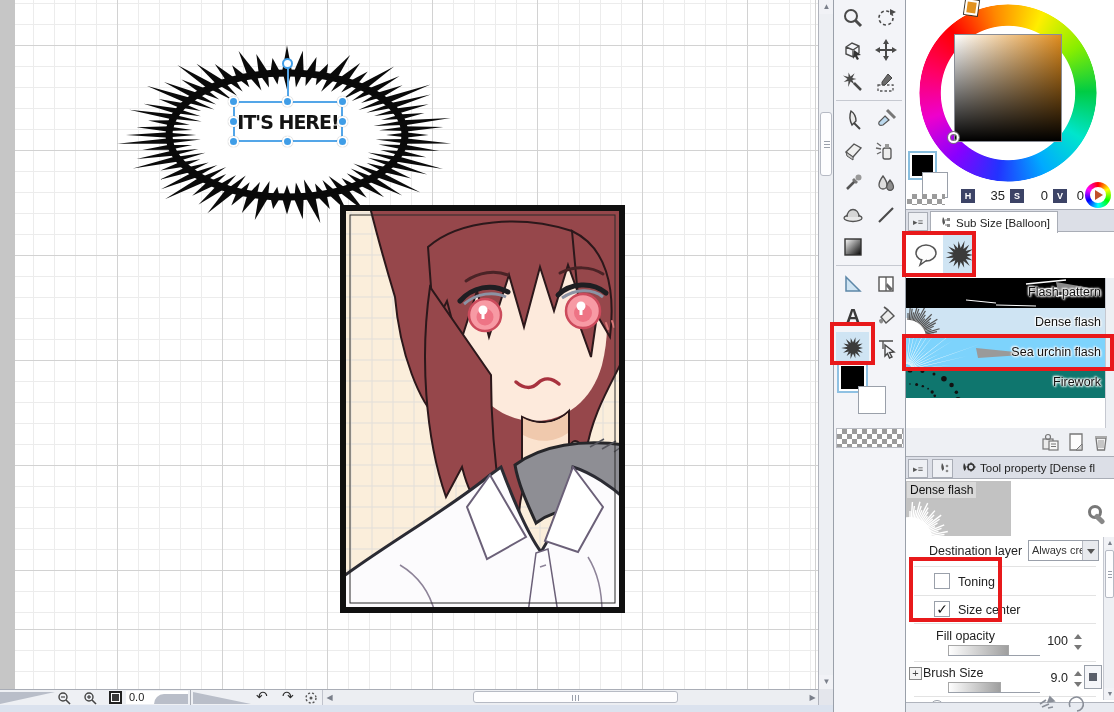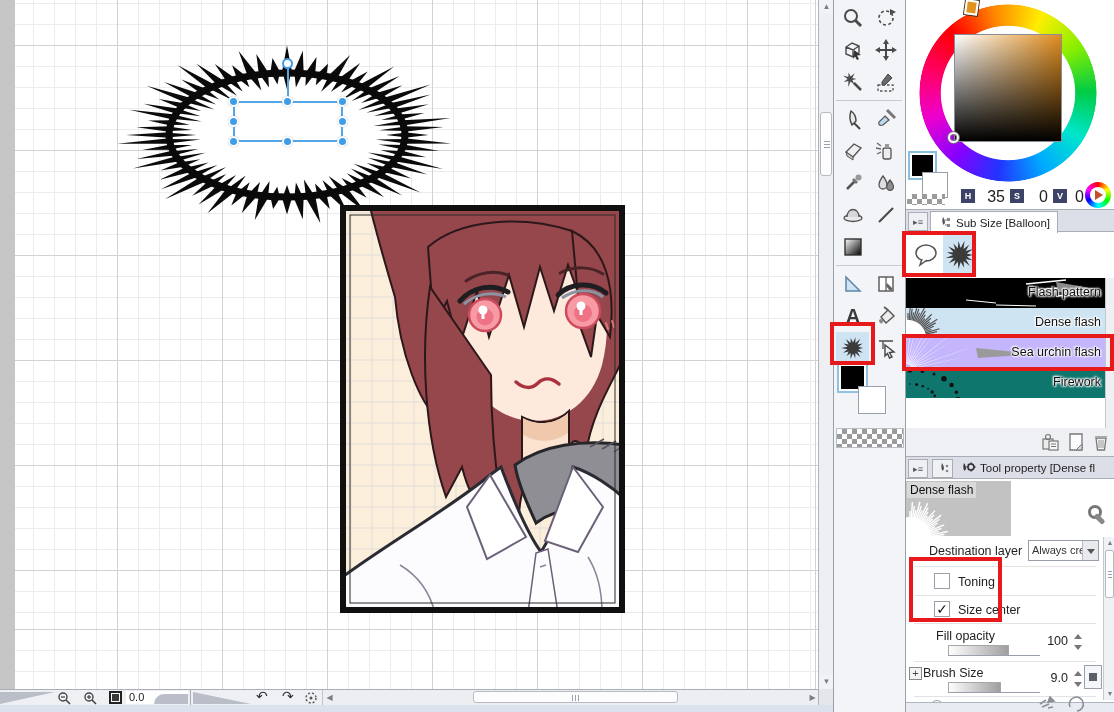--- a/index.html
+++ b/index.html
@@ -50,21 +50,21 @@
     -webkit-mask:radial-gradient(closest-side, transparent 75%, #000 76% 99%, transparent 100%);
             mask:radial-gradient(closest-side, transparent 75%, #000 76% 99%, transparent 100%); }
   .sv-square { position:absolute; left:48px; top:34px; width:108px; height:108px; border:1px solid #8a8d96;
     background:linear-gradient(to top, #000 0%, rgba(0,0,0,0) 100%), linear-gradient(to right, #fff 0%, #e08d1e 100%); }
   .sv-dot { position:absolute; left:42px; top:132px; width:11px; height:11px; border:2px solid #fff; border-radius:50%; box-shadow:0 0 0 1px #777, inset 0 0 0 1px #777; }
   .hue-marker { position:absolute; left:59px; top:0px; width:13px; height:15px; background:#e2921f; border:2px solid #fff; box-shadow:0 0 0 1px #333; transform:rotate(8deg); }
   .cw-main { position:absolute; left:2px; top:151px; width:29px; height:29px; background:#000; border:2px solid #88bede; box-shadow:inset 0 0 0 2px #fff; }
   .cw-sub { position:absolute; left:16px; top:172px; width:26px; height:26px; background:#fff; border:1px solid #9aa0aa; }
   .cw-checker { position:absolute; left:1px; top:194px; width:38px; height:11px; }
   .hsv-chip { position:absolute; width:14px; height:14px; background:#3c4366; color:#fff; font-size:9px; font-weight:bold; text-align:center; line-height:14px; }
-  .hsv-val { position:absolute; width:28px; text-align:right; font-size:16px; color:#222; }
+  .hsv-val { position:absolute; width:28px; text-align:right; font-size:13px; color:#222; }
   .mode-btn { position:absolute; left:179px; top:182px; width:26px; height:26px; border-radius:50%;
     background:conic-gradient(#f00,#ff0,#0f0,#0ff,#00f,#f0f,#f00);
     -webkit-mask:none; display:flex; align-items:center; justify-content:center; }
   .mode-btn .inner { width:16px; height:16px; border-radius:50%; background:#fff; display:flex; align-items:center; justify-content:center; }
   .mode-btn .tri { width:0; height:0; border-left:8px solid #c2502a; border-top:5px solid transparent; border-bottom:5px solid transparent; margin-left:2px; }
 
   
   .phdr { position:absolute; left:0; top:0; width:209px; height:23px; background:#dcdfe7; border-top:1px solid #a9adb6; border-bottom:1px solid #a9adb6; }
   .menu-btn { position:absolute; left:2px; top:2px; width:20px; height:19px; background:#eef0f4; border:1px solid #a9adb6; color:#555; font-size:9px; text-align:center; line-height:18px; }
   .ptab { position:absolute; top:1px; height:22px; background:#fff; border:1px solid #a9adb6; border-bottom:none; display:flex; align-items:center; padding:0 7px; gap:4px; }
@@ -316,20 +316,21 @@
       <path d="M150,270 L186,332 L147,354 L127,302 Z" fill="#fff" stroke="#6b6078" stroke-width="2"></path>
       <path d="M233,262 L263,302 L238,347 L205,336 Z" fill="#fff" stroke="#6b6078" stroke-width="2"></path>
       <path d="M196,348 L208,344 L218,408 L188,408 Z" fill="#fdfcfe" stroke="#6b6078" stroke-width="1.5"></path>
       <path d="M200,362 l6,-2 M60,360 C80,372 90,388 95,408 M248,352 C258,368 262,386 262,408" stroke="#8d8398" stroke-width="1.5" fill="none"></path>
 
       <rect x="3" y="3" width="279" height="402" fill="none" stroke="#101010" stroke-width="6"></rect>
       <rect x="10" y="10" width="265" height="388" fill="none" stroke="#2a2a2a" stroke-width="1"></rect>
     </svg>
 
     <div class="abs rot-line"></div>
+    <div class="abs balloon-text">IT'S HERE!</div>
     <div class="abs sel-rect"></div>
     <div class="handle" style="left:228px;top:96px"></div>
     <div class="handle" style="left:282px;top:96px"></div>
     <div class="handle" style="left:337px;top:96px"></div>
     <div class="handle" style="left:228px;top:116px"></div>
     <div class="handle" style="left:337px;top:116px"></div>
     <div class="handle" style="left:228px;top:136px"></div>
     <div class="handle" style="left:282px;top:136px"></div>
     <div class="handle" style="left:337px;top:136px"></div>
     <div class="rot-handle" style="left:282px;top:58px"></div>
@@ -588,21 +589,21 @@
               <line x1="18.86509504999571" y1="23.70964476721623" x2="25.423743124994044" y2="21.26339551002254" stroke="#555" stroke-width="1.2"></line>
               <line x1="19.270873525060956" y1="24.92881397685427" x2="33.57296290823235" y2="20.729341629582606" stroke="#555" stroke-width="1.2"></line>
               <line x1="19.58864358748087" y1="26.17382478804642" x2="30.935043078228333" y2="23.705566661119505" stroke="#555" stroke-width="1.2"></line>
               <line x1="19.816785953856787" y1="27.438332911080863" x2="28.049771358678196" y2="26.254608315090127" stroke="#555" stroke-width="1.2"></line>
               <line x1="19.954138062984562" y1="28.71589470241382" x2="36.136331781190904" y2="27.558521365569803" stroke="#555" stroke-width="1.2"></line>
               <line x1="20" y1="30" x2="32.92941176470588" y2="30" stroke="#555" stroke-width="1.2"></line>
             </g>
           </svg>
         <span class="st-label">Dense flash</span>
       </div>
-      <div class="st-row" style="background:#c4b5fd">
+      <div class="st-row" style="background:#7dd3fc">
         <svg width="199" height="30">
             <g id="urchinrow">
               <polygon points="-0.3,26.0 0.3,26.0 0.0,-3.1" fill="#fff"></polygon>
               <polygon points="0.4,26.0 1.0,26.1 8.7,-44.9" fill="#fff"></polygon>
               <polygon points="1.0,26.1 1.6,26.2 13.3,-26.3" fill="#fff"></polygon>
               <polygon points="1.7,26.2 2.3,26.4 13.9,-7.8" fill="#fff"></polygon>
               <polygon points="2.3,26.5 2.9,26.7 36.7,-44.1" fill="#fff"></polygon>
               <polygon points="2.9,26.8 3.4,27.1 35.6,-24.6" fill="#fff"></polygon>
               <polygon points="3.5,27.1 4.0,27.5 30.7,-6.4" fill="#fff"></polygon>
               <polygon points="4.0,27.6 4.4,28.0 22.3,9.7" fill="#fff"></polygon>

